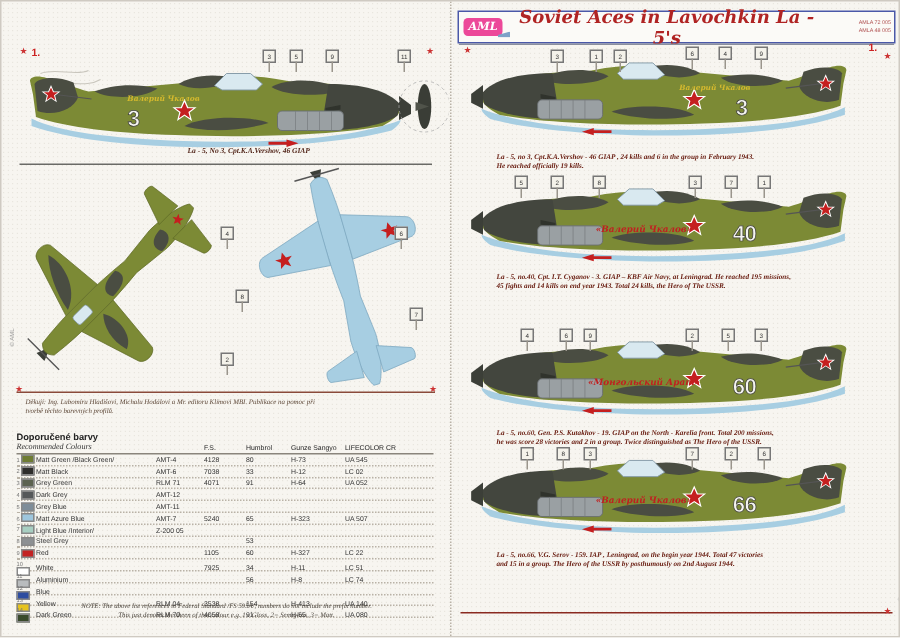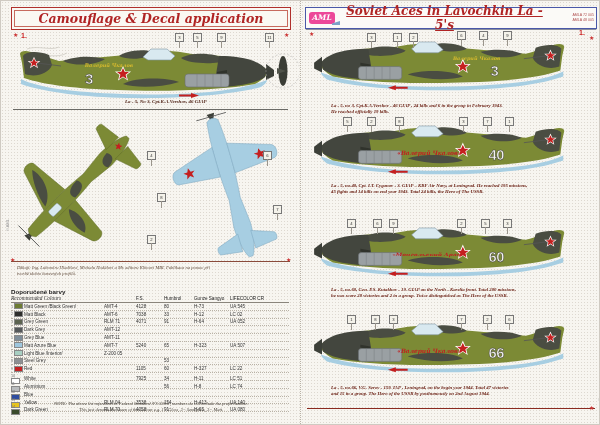--- a/index.html
+++ b/index.html
@@ -15,21 +15,21 @@
   .hdr-l{position:absolute;left:10px;top:6px;width:278px;height:21px;border:1px solid #b0302c;background:#faf8f3;}
   .hdr-l::after{content:"";position:absolute;inset:2px;border:0.6px solid #c76a5e;}
   .title-l{position:absolute;left:0;right:0;top:3px;text-align:center;font:italic bold 12.5px "DejaVu Serif",serif;color:#b02424;}
   .hdr-r{position:absolute;left:4px;top:6px;width:290px;height:20px;border:1px solid #4a58a8;background:#fbfaf7;
          display:flex;align-items:center;}
   .hdr-r::after{content:"";position:absolute;left:0;right:0;bottom:-2px;border-bottom:0.8px solid #8a8f9e;}
   .logo{width:26px;height:12px;margin-left:3px;background:#ec4899;border-radius:3px;color:#fff;
         font:italic bold 7.5px "DejaVu Serif",serif;text-align:center;line-height:12px;position:relative;}
   .logo::after{content:"";position:absolute;right:-5px;bottom:-1px;width:8px;height:4px;background:#7da2c8;
         clip-path:polygon(0 60%,100% 0,100% 100%,0 100%);}
-  .title-r{flex:1;text-align:center;font:italic bold 12px "DejaVu Serif",serif;color:#b02424;text-decoration:underline;}
+  .title-r{flex:1;text-align:center;font:italic bold 12px "DejaVu Serif",serif;color:#b02424;}
   .codes{width:40px;margin-right:2px;font:3.6px "Liberation Sans",sans-serif;color:#b05050;text-align:right;line-height:4.6px;}
 
   .figno{position:absolute;font:bold 7px "Liberation Sans",sans-serif;color:#c22;}
   .mstar{position:absolute;color:#c33;font-size:6px;line-height:6px;}
 
   
   .co{position:absolute;width:7px;height:7px;border:0.6px solid #777;background:#f4f2ea;
       font:4.2px "Liberation Sans",sans-serif;color:#333;text-align:center;line-height:7px;}
   .co::after{content:"";position:absolute;left:3px;top:6.6px;width:0.6px;height:7px;background:#9a958c;}
 
@@ -63,23 +63,20 @@
 
   .bottom-rule{position:absolute;left:6px;width:288px;top:407px;border-top:0.9px solid #8a2a20;}
 </style>
 </head>
 <body>
 
 <div class="sheet">
 
   <div class="page page-left">
 
-    <div class="hdr-l">
-      <div class="title-l">Camouflage &amp; Decal application</div>
-    </div>
     <span class="mstar" style="left:12px;top:31px;">★</span>
     <span class="figno" style="left:20px;top:31px;">1.</span>
     <span class="mstar" style="left:283px;top:31px;">★</span>
 
     <div class="pblock" style="top:32px;height:112px;">
       <svg width="292" height="76" viewBox="0 0 292 76" style="position:absolute;left:0;top:8px;">
         <path d="M20,8 C30,4 44,10 52,6 M26,16 C38,12 50,18 60,12" stroke="#c9c6bd" stroke-width="0.7" fill="none"></path>
         <g transform="translate(270,5) scale(-1,1)">
           <path fill="#a7cee2" d="M10,34 C40,46 95,50 155,48 C205,46 238,42 256,33 L256,38 C230,47 192,51 150,52 C100,53 45,49 16,41 C12,38 10,36 10,34Z"></path>
           <path fill="#7c8a35" d="M10,24 C22,13 50,9 80,9 C102,4 126,3 140,8 L218,15 C226,13 238,8 246,6 C252,4 257,5 257,8 L255,17 L253,32 C233,39 198,43 160,44 C112,46 52,44 22,38 C13,33 9,29 10,24Z"></path>
@@ -440,21 +437,21 @@
       <span class="co" style="left:82px;top:0px;">9</span>
       <span class="co" style="left:150px;top:0px;">2</span>
       <span class="co" style="left:174px;top:0px;">5</span>
       <span class="co" style="left:196px;top:0px;">3</span>
       <div class="pcap" style="left:24px;top:68px;">
         <div>La - 5, no.60, Gen. P.S. Kutakhov - 19. GIAP on the North - Karelia front. Total 200 missions,</div>
         <div>he was score 28 victories and 2 in a group. Twice distinguished as The Hero of the USSR.</div>
       </div>
     </div>
 
-    <div class="pblock" style="top:314px;height:100px;">
+    <div class="pblock" style="top:297px;height:100px;">
       <svg width="288" height="65" viewBox="0 0 284 66" style="position:absolute;left:0;top:6px;">
         <path fill="#a7cee2" d="M10,34 C40,46 95,50 155,48 C205,46 238,42 256,33 L256,38 C230,47 192,51 150,52 C100,53 45,49 16,41 C12,38 10,36 10,34Z"></path>
         <path fill="#7c8a35" d="M10,24 C22,13 50,9 80,9 C102,4 126,3 140,8 L218,15 C226,13 238,8 246,6 C252,4 257,5 257,8 L255,17 L253,32 C233,39 198,43 160,44 C112,46 52,44 22,38 C13,33 9,29 10,24Z"></path>
         <path fill="#4a4d42" d="M50,14 C62,6 86,6 96,12 C88,18 60,19 50,14Z"></path>
         <path fill="#4a4d42" d="M122,6 C138,2 152,6 158,10 C148,15 128,13 122,6Z"></path>
         <path fill="#4a4d42" d="M172,13 C188,9 204,11 214,15 C202,21 180,19 172,13Z"></path>
         <path fill="#4a4d42" d="M228,9 C240,4 252,6 254,10 L252,28 C241,32 228,27 225,19Z"></path>
         <path fill="#4a4d42" d="M98,36 C118,42 142,42 154,38 C142,31 110,31 98,36Z"></path>
         <path fill="#43463e" d="M10,24 C18,14 36,10 58,10 L63,41 C40,41 20,37 12,31Z"></path>
         <path fill="#30332c" d="M50,24 l10,2 l0,3 l-10,-2Z"></path>

